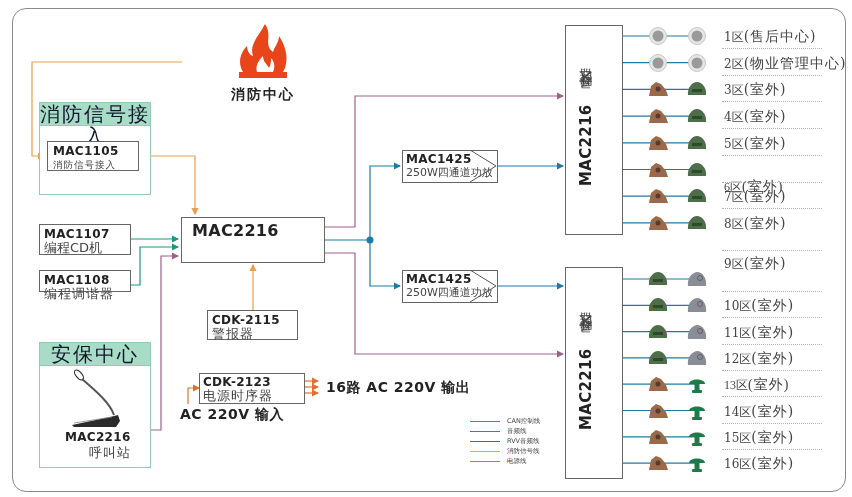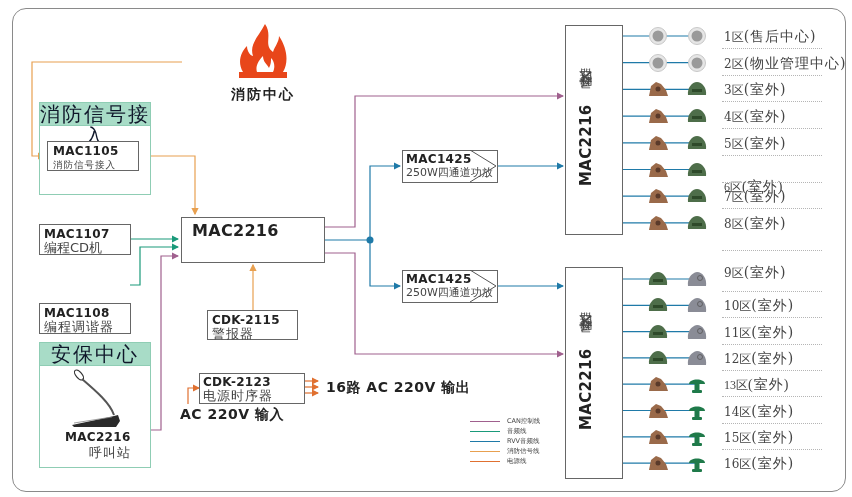--- a/index.html
+++ b/index.html
@@ -107,21 +107,21 @@
 <div class="box" style="left:47px;top:141px;width:92px;height:30px;padding:3px 5px;">
   <div class="model">MAC1105</div>
   <div class="desc" style="font-size:9.5px;">消防信号接入</div>
 </div>
 
 <div class="box" style="left:39px;top:224px;width:92px;height:31px;padding:3px 4px;">
   <div class="model">MAC1107</div>
   <div class="desc" style="letter-spacing:0;">编程CD机</div>
 </div>
 
-<div class="box" style="left:39px;top:270px;width:92px;height:31px;padding:3px 4px;margin-top:33px;">
+<div class="box" style="left:39px;top:270px;width:92px;height:22px;padding:3px 4px;">
   <div class="model">MAC1108</div>
   <div class="desc">编程调谐器</div>
 </div>
 
 <div class="box" style="left:181px;top:217px;width:144px;height:46px;padding:4px 10px;">
   <div class="model" style="font-size:16px;line-height:18px;">MAC2216</div>
 </div>
 
 <div class="box" style="left:207px;top:310px;width:91px;height:30px;padding:3px 4px;">
   <div class="model">CDK-2115</div>
@@ -256,21 +256,21 @@
       </svg></div>
     <div class="zone-label" style="top: 214.9px;"><span>8区</span><span class="sub">(室外)</span></div>
     <div style="position: absolute; left: 647px; top: 270px; width: 22px; height: 18px;"><svg width="22" height="18" viewBox="0 0 22 18">
         <path d="M2,15 C1,8 6,2 11,2 C16,2 21,8 20,15 Z" fill="#4e6e4a"></path>
         <rect x="6" y="9" width="10" height="3" fill="#2e4a2a"></rect>
       </svg></div>
     <div style="position: absolute; left: 686px; top: 270px; width: 22px; height: 18px;"><svg width="22" height="18" viewBox="0 0 22 18">
         <path d="M2,16 C1,9 5,3 11,2 C17,2 21,9 20,16 Z" fill="#8a8c96"></path>
         <circle cx="14" cy="8" r="2.5" fill="none" stroke="#555" stroke-width="0.8"></circle>
       </svg></div>
-    <div class="zone-label" style="top: 264px;"><span>9区</span><span class="sub">(室外)</span></div>
+    <div class="zone-label" style="top: 255px;"><span>9区</span><span class="sub">(室外)</span></div>
     <div class="zone-sep" style="top: 291px;"></div>
     <div style="position: absolute; left: 647px; top: 296.3px; width: 22px; height: 18px;"><svg width="22" height="18" viewBox="0 0 22 18">
         <path d="M2,15 C1,8 6,2 11,2 C16,2 21,8 20,15 Z" fill="#4e6e4a"></path>
         <rect x="6" y="9" width="10" height="3" fill="#2e4a2a"></rect>
       </svg></div>
     <div style="position: absolute; left: 686px; top: 296.3px; width: 22px; height: 18px;"><svg width="22" height="18" viewBox="0 0 22 18">
         <path d="M2,16 C1,9 5,3 11,2 C17,2 21,9 20,16 Z" fill="#8a8c96"></path>
         <circle cx="14" cy="8" r="2.5" fill="none" stroke="#555" stroke-width="0.8"></circle>
       </svg></div>
     <div class="zone-label" style="top: 297.3px;"><span>10区</span><span class="sub">(室外)</span></div>

